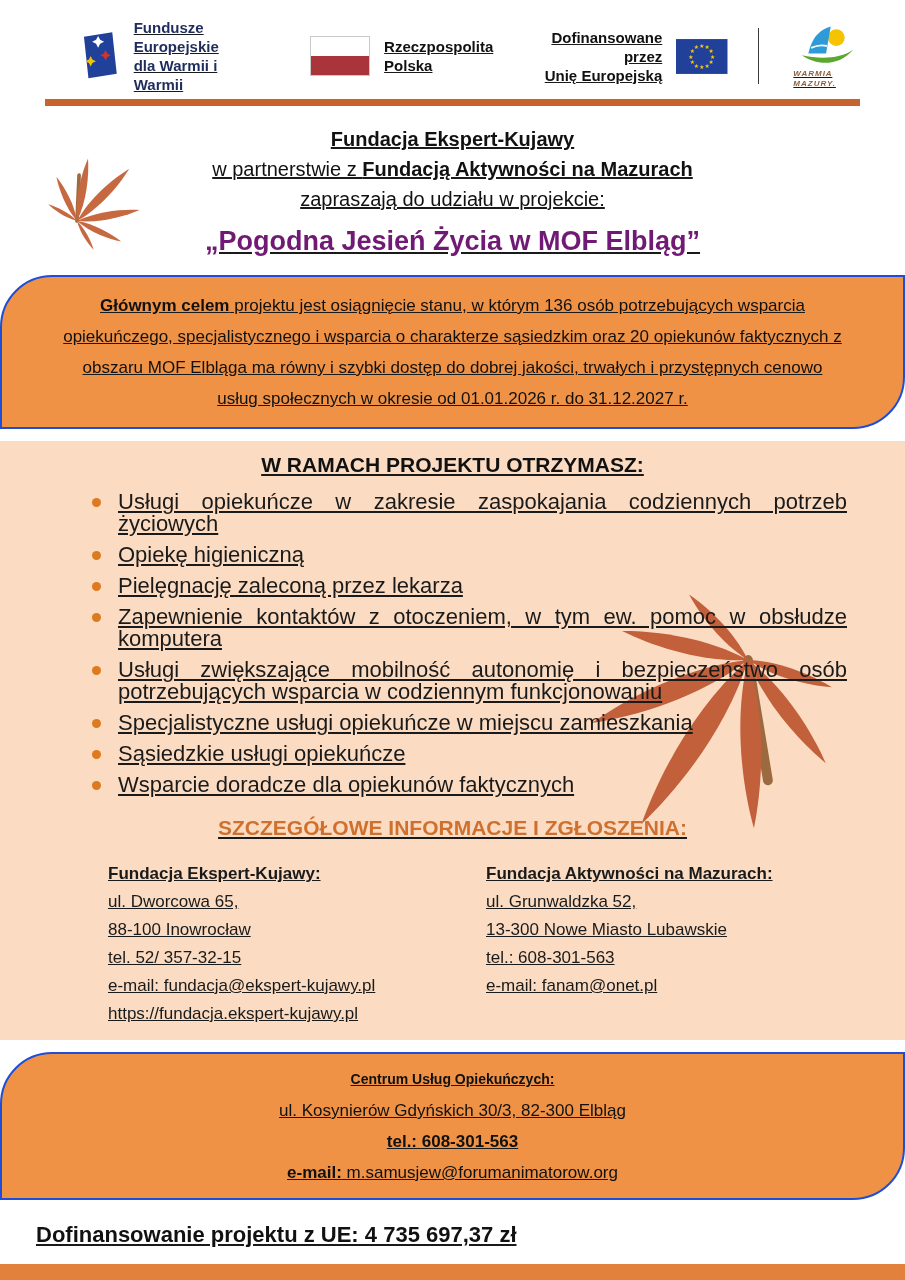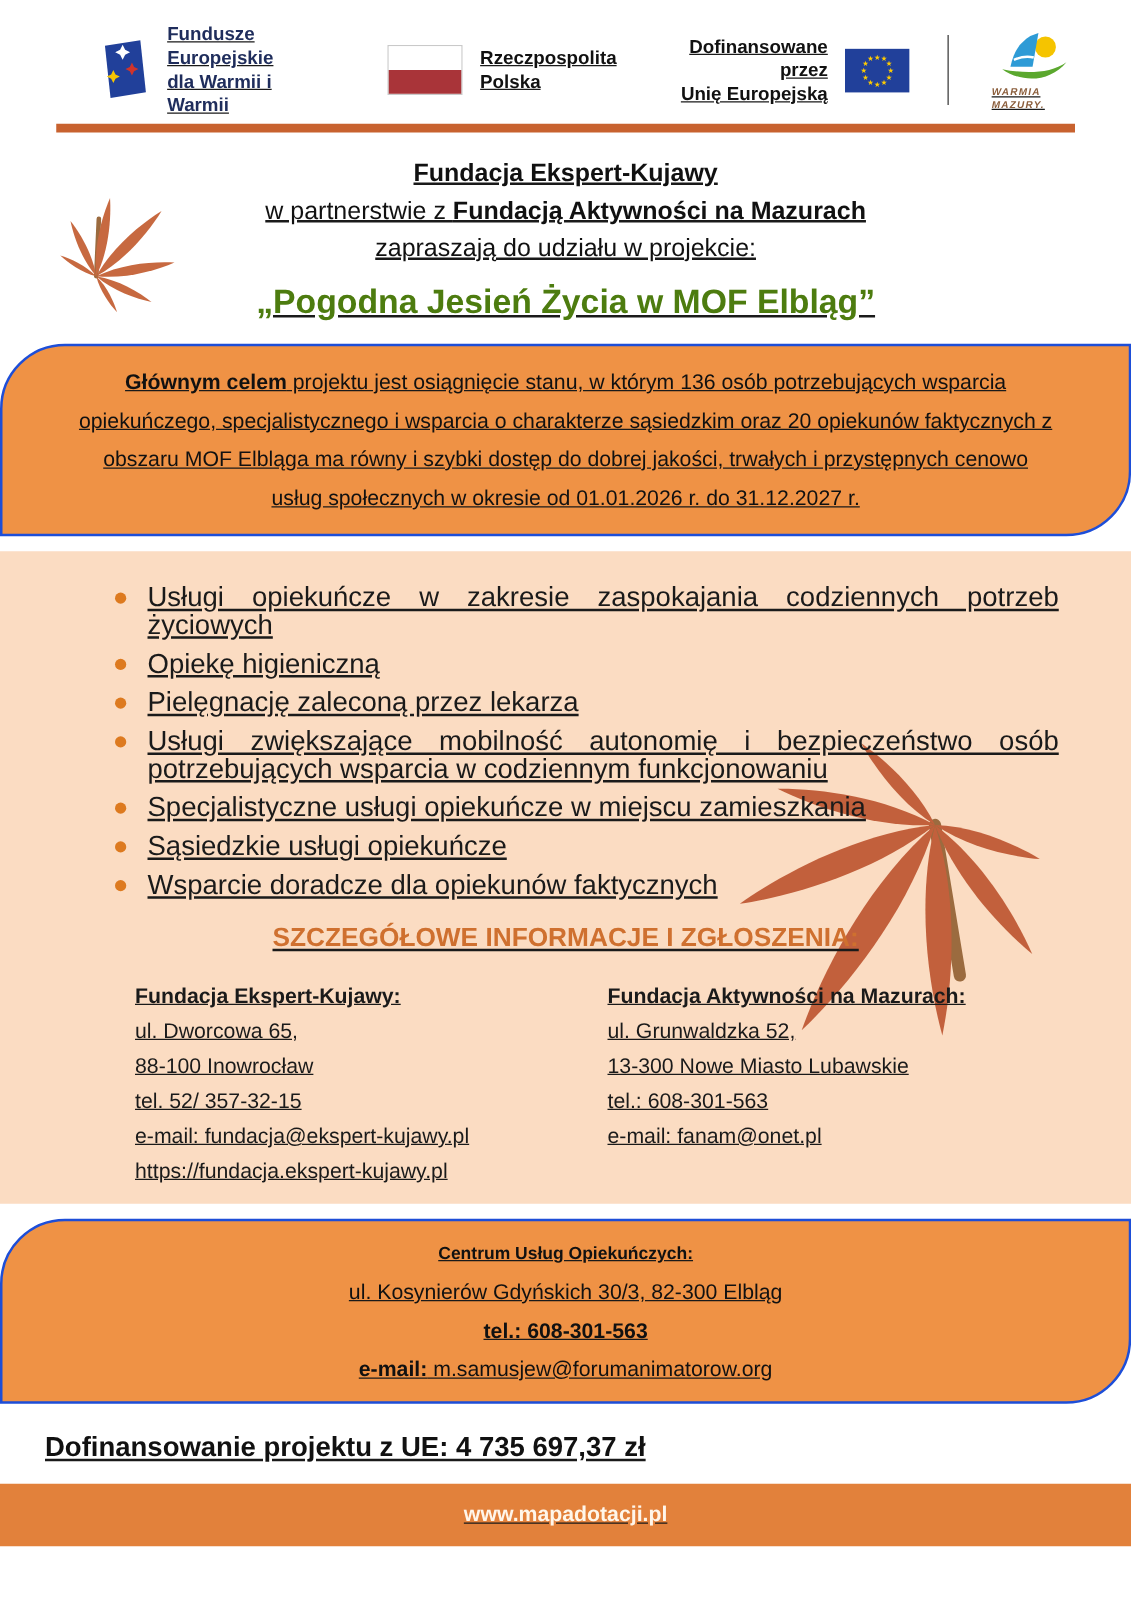--- a/index.html
+++ b/index.html
@@ -41,21 +41,21 @@
   .warmia-logo { display: flex; flex-direction: column; align-items: center; }
   .warmia-text { font-size: 8px; font-weight: bold; font-style: italic; color: #8b5e3c; letter-spacing: 1px; line-height: 10px; text-align: left; }
 
   .rule { height: 7px; background: #c8622f; margin: 7px 45px 0 45px; }
 
   
   .intro { text-align: center; margin-top: 18px; font-size: 20px; line-height: 30px; color: #111; }
   .intro .b { font-weight: bold; }
   .project-title {
     text-align: center; margin-top: 12px;
-    font-size: 27px; font-weight: bold; color: #4d7c0f;
+    font-size: 27px; font-weight: bold; color: #701a75;
   }
 
   
   .banner {
     background: #ef9245;
     border: 2px solid #1d4ed8;
     border-radius: 52px 0 52px 0;
     text-align: center;
     color: #111;
   }
@@ -246,25 +246,27 @@
 
   <section class="peach">
 
     <svg class="leaf-right" width="470" height="470" viewBox="-120 -120 240 240">
       <g transform="rotate(213)" fill="#c2603c">
           <use href="#maple-leaf"></use>
         </g>
     </svg>
 
     <div class="peach-content">
+      <h2 class="benefits-heading">W RAMACH PROJEKTU OTRZYMASZ:</h2>
 
       <ul class="benefits">
         <li><span class="dot"></span><span>Usługi opiekuńcze w zakresie zaspokajania codziennych potrzeb życiowych</span></li>
         <li><span class="dot"></span><span>Opiekę higieniczną</span></li>
         <li><span class="dot"></span><span>Pielęgnację zaleconą przez lekarza</span></li>
+        <li><span class="dot"></span><span>Zapewnienie kontaktów z otoczeniem, w tym ew. pomoc w obsłudze komputera</span></li>
         <li><span class="dot"></span><span>Usługi zwiększające mobilność autonomię i bezpieczeństwo osób potrzebujących wsparcia w codziennym funkcjonowaniu</span></li>
         <li><span class="dot"></span><span>Specjalistyczne usługi opiekuńcze w miejscu zamieszkania</span></li>
         <li><span class="dot"></span><span>Sąsiedzkie usługi opiekuńcze</span></li>
         <li><span class="dot"></span><span>Wsparcie doradcze dla opiekunów faktycznych</span></li>
       </ul>
 
       <h2 class="info-heading">SZCZEGÓŁOWE INFORMACJE I ZGŁOSZENIA:</h2>
 
       <div class="contacts">
         <div class="contact-col first">

